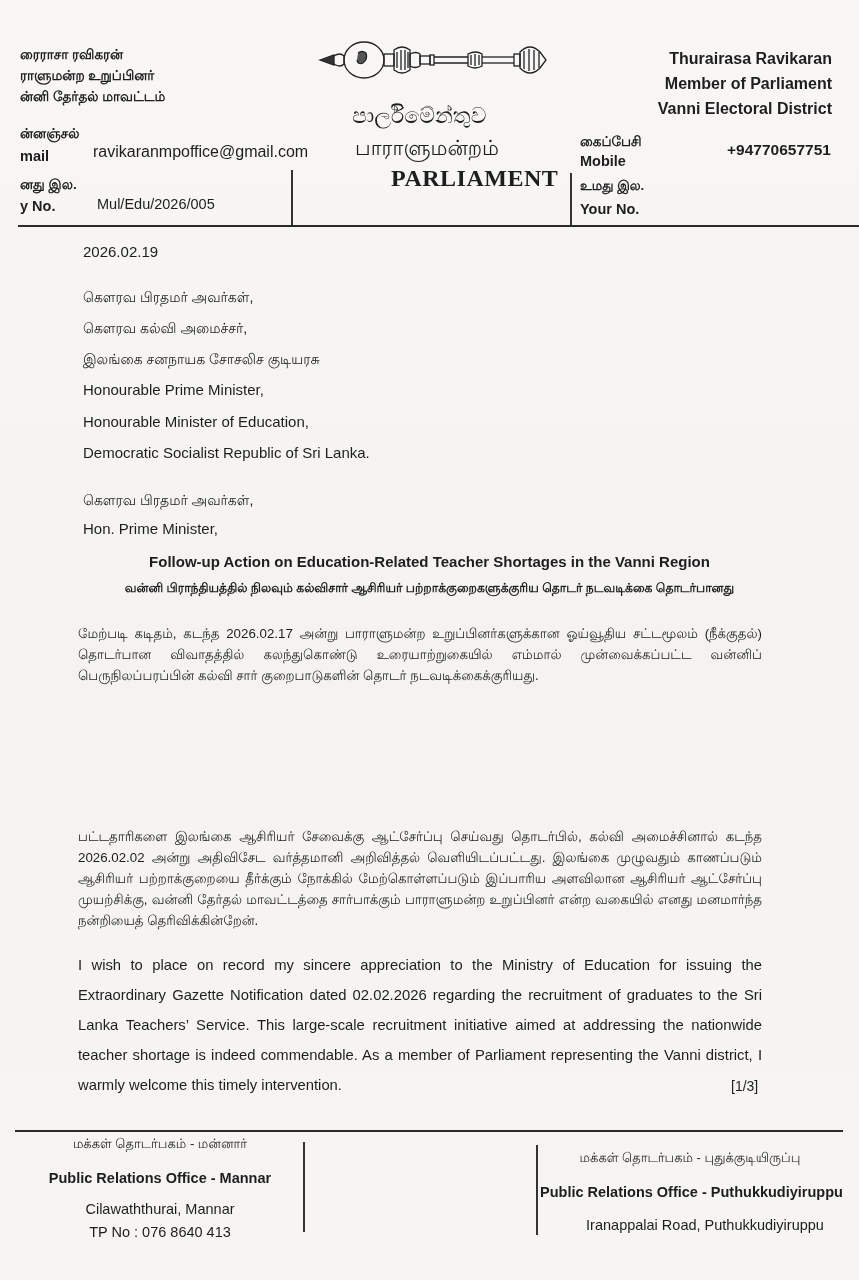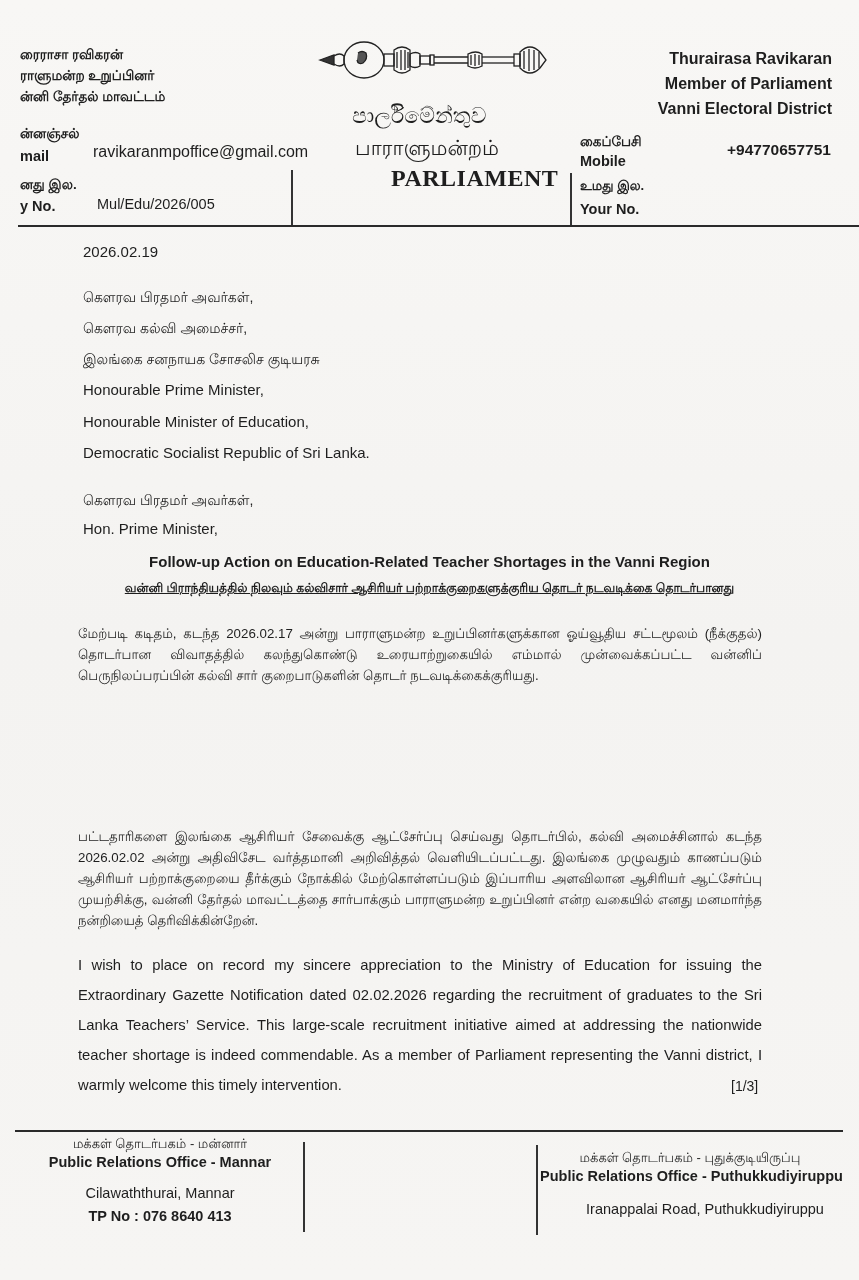--- a/index.html
+++ b/index.html
@@ -31,34 +31,34 @@
   .parl { left: 354px; top: 165px; font-size: 24px; font-weight: bold; font-family: "Liberation Serif", serif; letter-spacing: 0.5px; margin-left: 37px; }
 
   .vline { position: absolute; width: 1.5px; background: #333; }
   .hline { position: absolute; height: 2px; background: #2a2a2a; }
 
   
   .date { left: 83px; top: 243px; font-size: 15px; }
   .addr { left: 83px; font-size: 15px; }
   .addr-tam { font-size: 14px; }
   .subject { left: 0; width: 859px; text-align: center; font-weight: bold; font-size: 15px; top: 553px; }
-  .subject-tam { left: 0; width: 859px; text-align: center; font-weight: bold; font-size: 12.3px; top: 581px; text-decoration: underline; }
+  .subject-tam { left: 0; width: 859px; text-align: center; font-weight: bold; font-size: 12.3px; top: 581px; }
 
   .para { position: absolute; left: 78px; width: 684px; font-size: 14.5px; }
   .para-tam { font-size: 13.3px; line-height: 21px; text-align: justify; }
   .para-en { font-size: 14.8px; line-height: 30px; text-align: justify; }
   .page-num { left: 731px; top: 1078px; font-size: 14px; }
 
   
   .foot-col { position: absolute; top: 1135px; text-align: center; }
   .foot-col div { white-space: nowrap; }
   .f-tam { font-size: 13px; line-height: 18px; }
-  .f-en { font-size: 14.5px; font-weight: bold; line-height: 19px; }
+  .f-en { font-size: 14.5px; font-weight: bold; line-height: 19px; margin-top: 16px; }
   .f-addr { font-size: 14.5px; line-height: 22px; }
-  .f-tp { font-size: 14.5px; font-weight: bold; }
+  .f-tp { font-size: 14.5px; font-weight: normal; }
 </style>
 </head>
 <body>
 
 <div class="page">
 
   <div class="abs hl hl-tam" style="top:44px">ரைராசா ரவிகரன்</div>
   <div class="abs hl hl-tam" style="top:65px">ராளுமன்ற உறுப்பினர்</div>
   <div class="abs hl hl-tam" style="top:86px">ன்னி தேர்தல் மாவட்டம்</div>
   <div class="abs hl hl-tam" style="top:123px">ன்னஞ்சல்</div>

